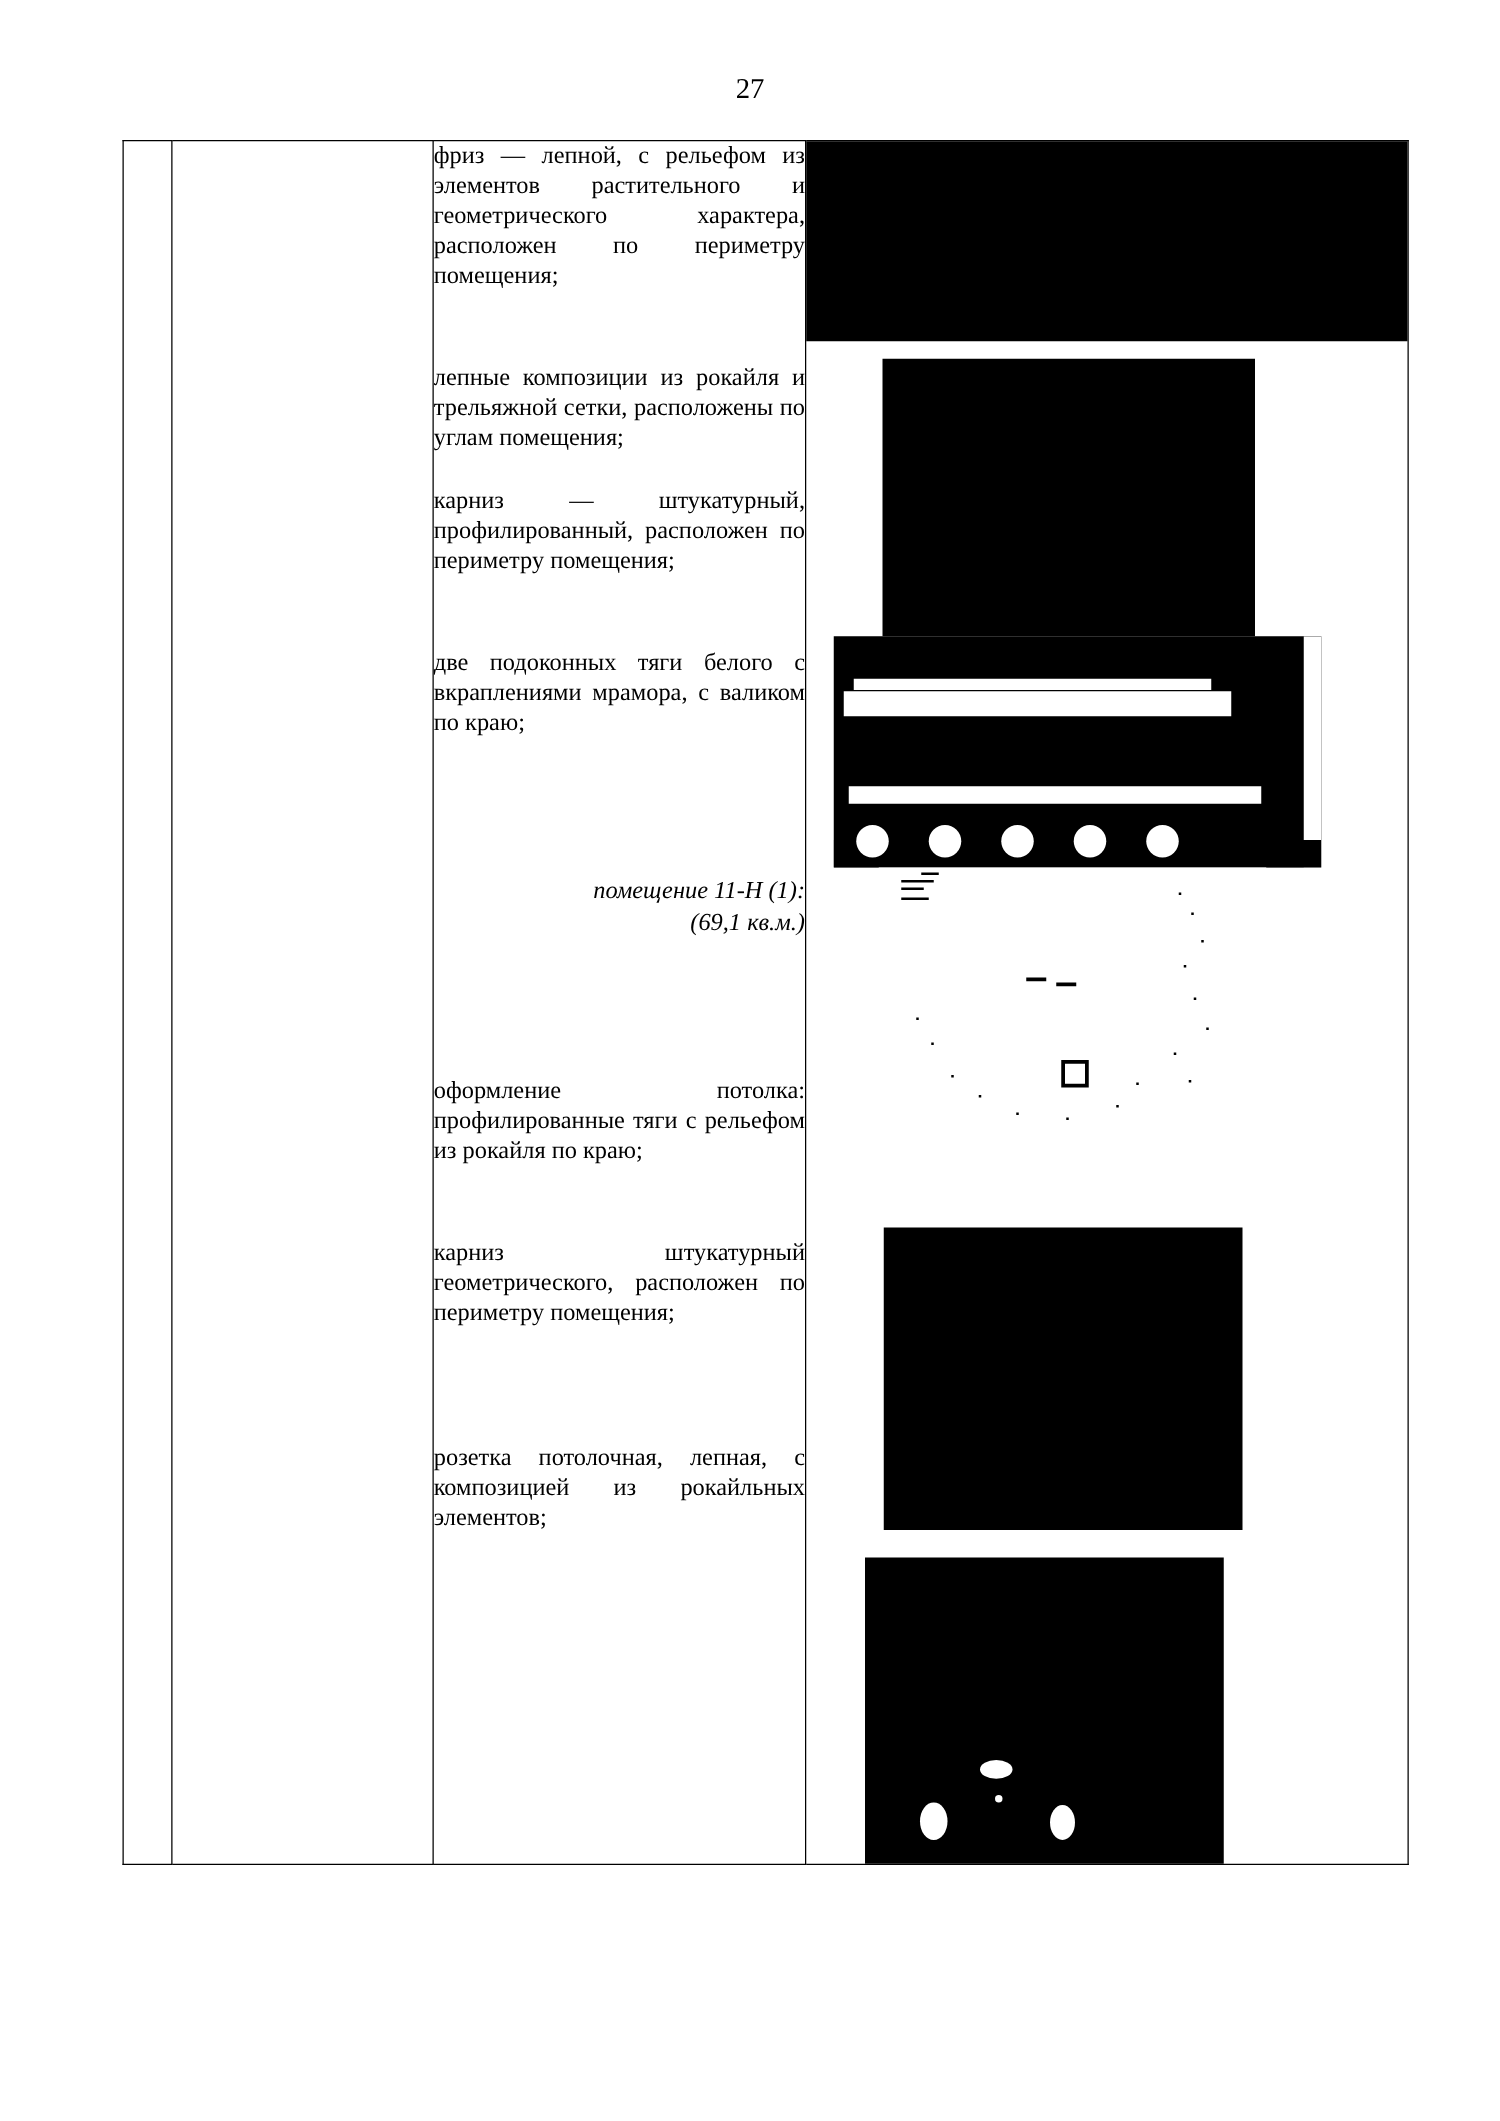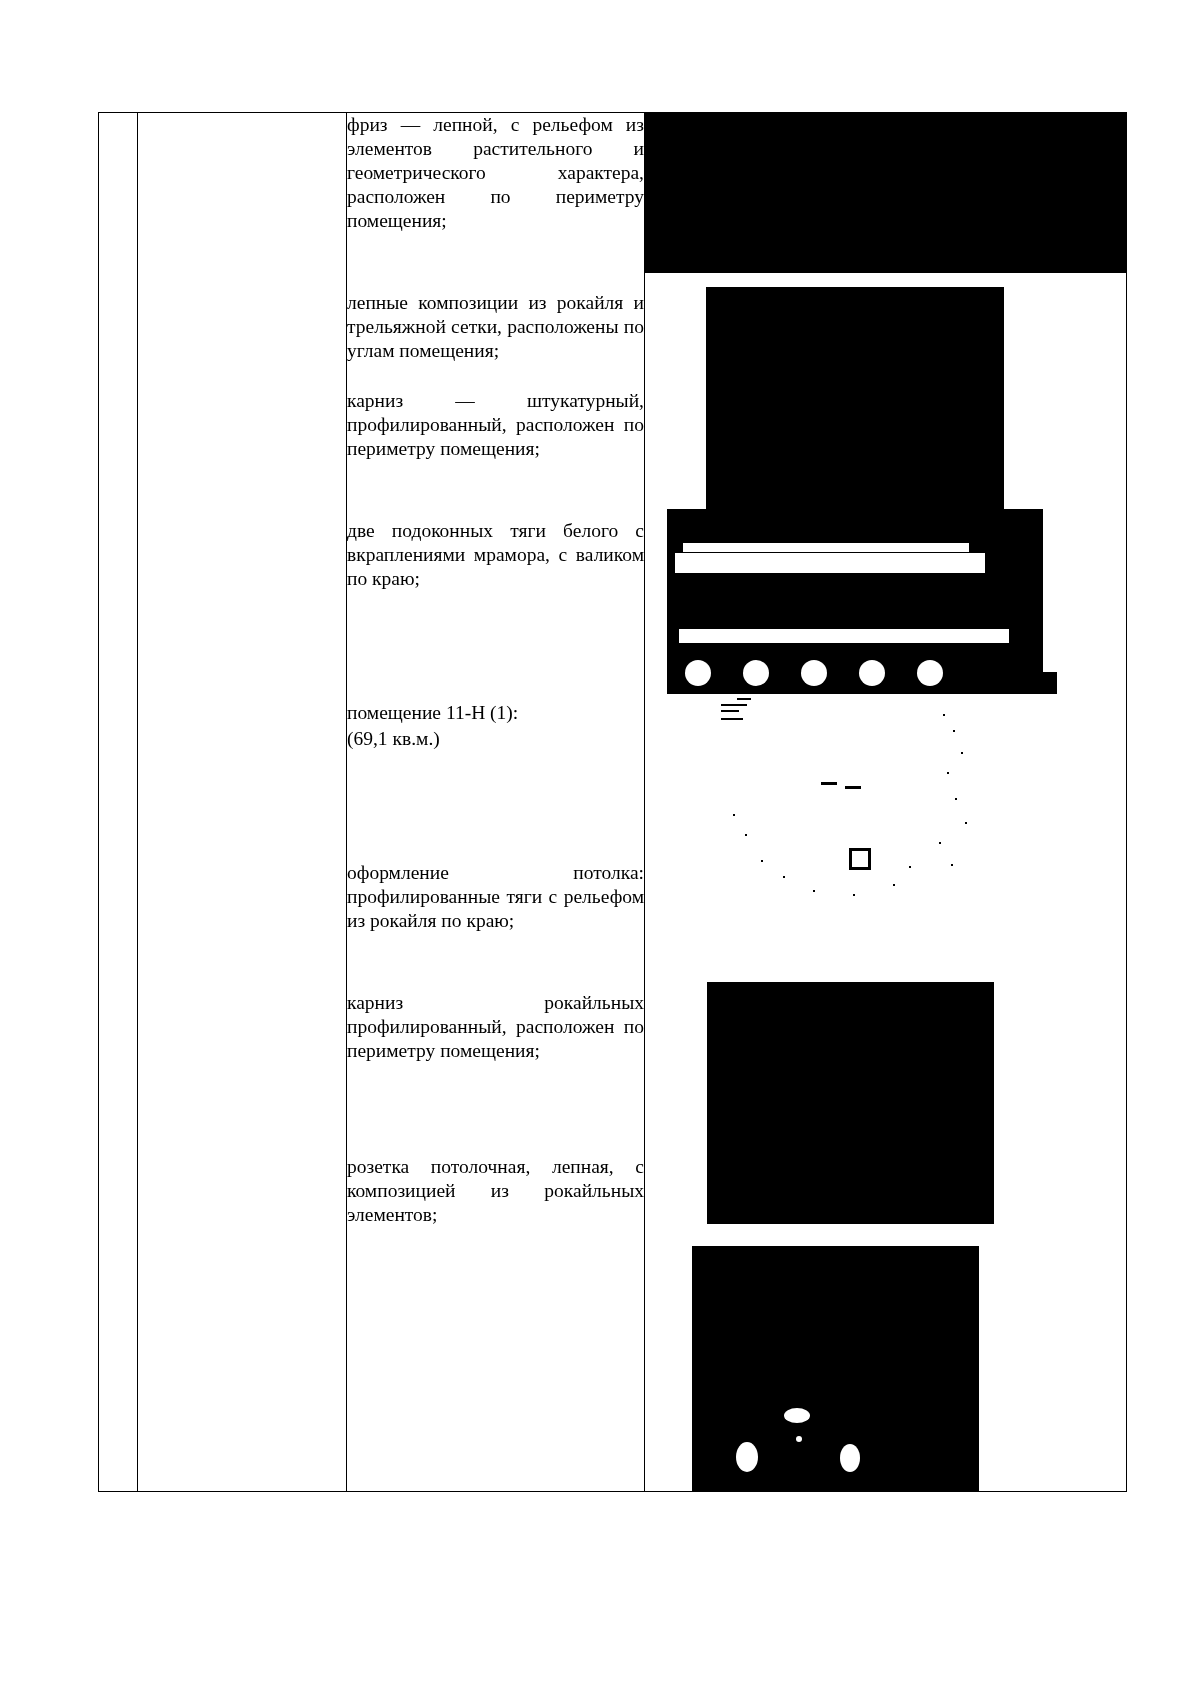--- a/index.html
+++ b/index.html
@@ -62,21 +62,22 @@
     line-height: 1.23;
     text-align: justify;
     text-justify: inter-word;
     margin: 0 0 0 0;
     hyphens: none;
   }
   .para + .para {
     margin-top: 26px;
   }
   .para.center {
-    text-align: left;
+    text-align: right;
+    font-style: italic;
   }
   .gap-lg { margin-top: 58px !important; }
   .gap-xl { margin-top: 92px !important; }
   .gap-xxl { margin-top: 110px !important; }
 
   
   .photo {
     background: #000000;
     display: block;
   }
@@ -160,20 +161,21 @@
     position: absolute;
     background: #ffffff;
     border-radius: 50%;
   }
 </style>
 </head>
 <body>
 
 <div class="page">
 
+  <div class="page-number">27</div>
 
   <table class="doc-table">
     <tbody>
         <tr>
       <td class="col-1"></td>
       <td class="col-2"></td>
 
       <td class="col-3 desc-cell">
         <p class="para">фриз — лепной, с рельефом из элементов растительного и геометрического характера, расположен по периметру помещения;</p>
 
@@ -181,21 +183,21 @@
 
         <p class="para">карниз — штукатурный, профилированный, расположен по периметру помещения;</p>
 
         <p class="para gap-lg">две подоконных тяги белого с вкраплениями мрамора, с валиком по краю;</p>
 
         <p class="para center gap-xxl">помещение 11-Н (1):</p>
         <p class="para center" style="margin-top:2px">(69,1 кв.м.)</p>
 
         <p class="para gap-xxl" style="margin-top:196px">оформление потолка: профилированные тяги с рельефом из рокайля по краю;</p>
 
-        <p class="para gap-lg">карниз рокайльных профилированный, расположен по периметру помещения;</p>
+        <p class="para gap-lg">карниз штукатурный геометрического, расположен по периметру помещения;</p>
 
         <p class="para gap-xl">розетка потолочная, лепная, с композицией из рокайльных элементов;</p>
       </td>
 
       <td class="col-4 img-cell">
 
         <div class="photo ph1"></div>
 
         <div class="photo ph2"></div>
 

